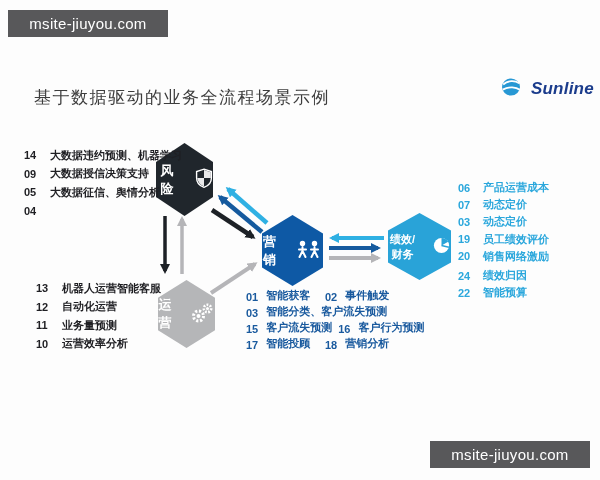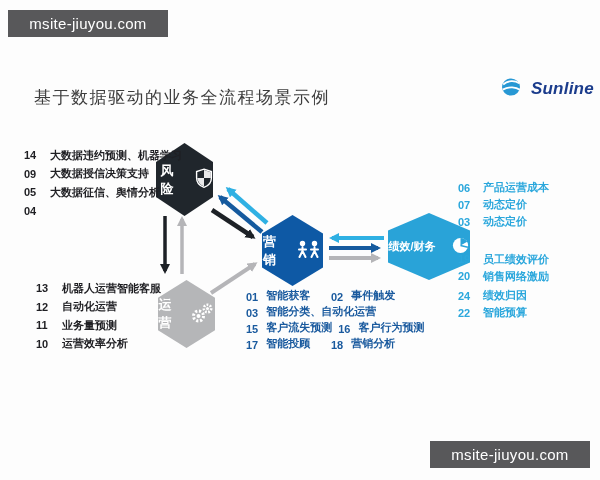--- a/index.html
+++ b/index.html
@@ -23,40 +23,40 @@
   .logo{position:absolute;left:501px;top:77px;display:flex;align-items:center;gap:9px}
   .logo .name{font-size:17px;font-weight:700;font-style:italic;color:var(--navy,#1b3c8c);letter-spacing:.2px}
 
   .hex{
     position:absolute;display:flex;flex-direction:row;align-items:center;justify-content:center;
     clip-path:polygon(50% 0,100% 26%,100% 74%,50% 100%,0 74%,0 26%);
     color:#fff;font-weight:700;text-align:center;gap:15px;
   }
   #hex-risk{left:156px;top:143px;width:57px;height:73px;background:var(--risk,#20262c);font-size:13px;letter-spacing:2px}
   #hex-marketing{left:262px;top:215px;width:61px;height:71px;background:var(--marketing,#0e59a5);font-size:13px;letter-spacing:2px}
-  #hex-performance{left:388px;top:213px;width:82px;height:67px;background:var(--performance,#29a3d8);font-size:11px;letter-spacing:0}
+  #hex-performance{left:388px;top:213px;width:63px;height:67px;background:var(--performance,#29a3d8);font-size:11px;letter-spacing:0}
   #hex-operations{left:158px;top:280px;width:57px;height:68px;background:var(--operations,#b5b6b8);font-size:13px;letter-spacing:2px}
 
   .list{position:absolute;font-weight:700;font-size:11px}
   .list .row{display:flex;align-items:center;height:18.5px}
   .list .num{flex:0 0 26px}
   .list-risk{left:24px;top:146px;color:#1f1f23}
   .list-operations{left:36px;top:279px;color:#1f1f23}
   .list-performance{left:458px;top:179px;color:var(--list-blue,#2ba7dc)}
   .list-performance .row{height:17.2px}
   .list-performance .num{flex:0 0 25px}
-  .list-performance .gap{margin-top:20px}
+  .list-performance .gap{margin-top:0}
   .list-performance .gap2{margin-top:2px}
 
   .list-marketing{left:246px;top:287px;color:var(--marketing-text,#1a5a9e)}
   .list-marketing .row{height:16.2px}
   .list-marketing .grp{display:flex;align-items:flex-end}
   .list-marketing .grp .num{flex:0 0 auto;margin-right:8px}
   .list-marketing .grp.w{width:71px}
-  .list-marketing .grp + .grp{margin-left:14px}
+  .list-marketing .grp + .grp{margin-left:8px}
   .list-marketing .grp.g{margin-left:6px}
 
   svg.arrows{position:absolute;left:0;top:0;pointer-events:none}
   .s-lb{stroke:var(--light-blue,#2fb0e3)}
   .s-db{stroke:var(--dark-blue,#155a9e)}
   .s-bk{stroke:var(--arrow-black,#1d2126)}
   .s-gy{stroke:var(--gray,#b5b5b8)}
   .f-lb{fill:var(--light-blue,#2fb0e3)}
   .f-db{fill:var(--dark-blue,#155a9e)}
   .f-bk{fill:var(--arrow-black,#1d2126)}
@@ -230,21 +230,21 @@
         <span>智能获客</span>
       </span>
     <span class="grp">
         <span class="num">02</span>
         <span>事件触发</span>
       </span>
   </div>
   <div class="row">
     <span class="grp">
         <span class="num">03</span>
-        <span>智能分类、自动化运营</span>
+        <span>智能分类、客户流失预测</span>
       </span>
   </div>
   <div class="row">
     <span class="grp">
         <span class="num">15</span>
         <span>客户流失预测</span>
       </span>
     <span class="grp g">
         <span class="num">16</span>
         <span>客户行为预测</span>

